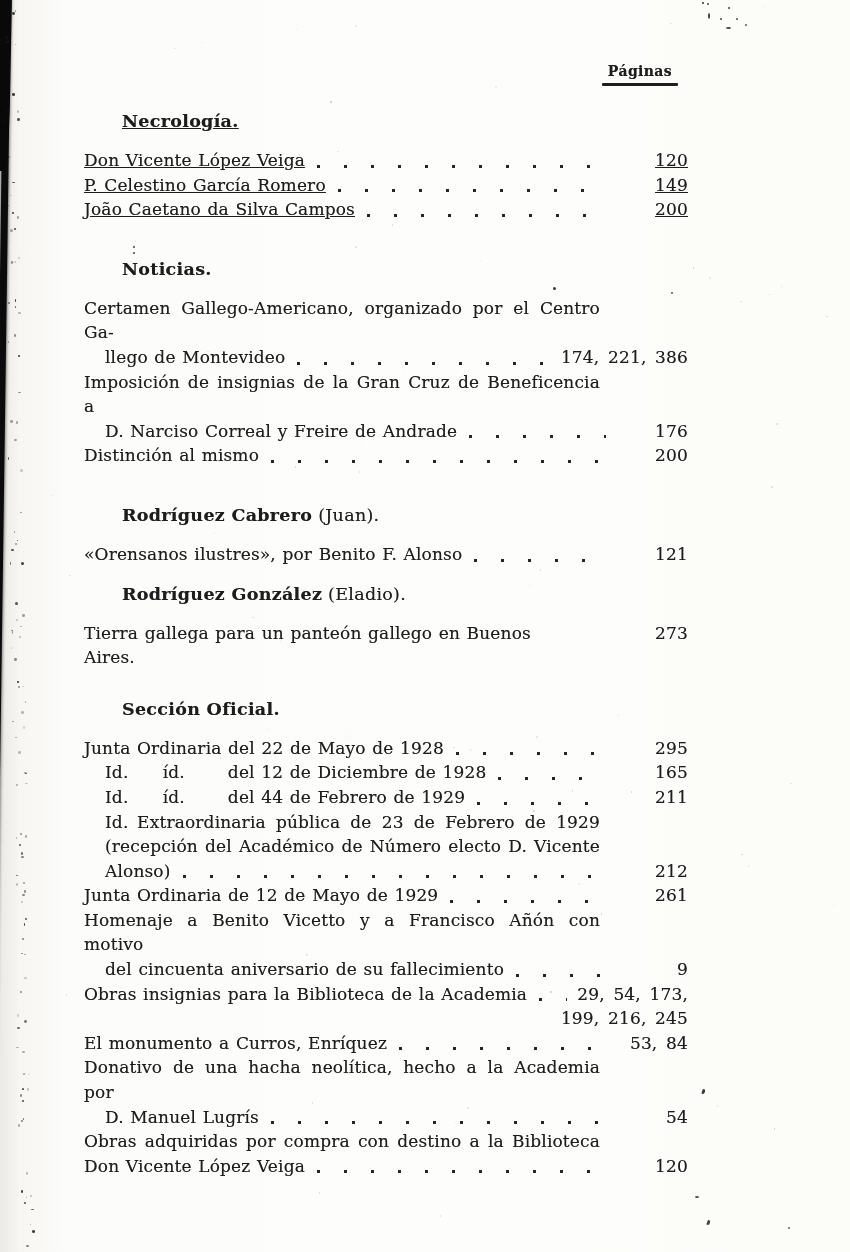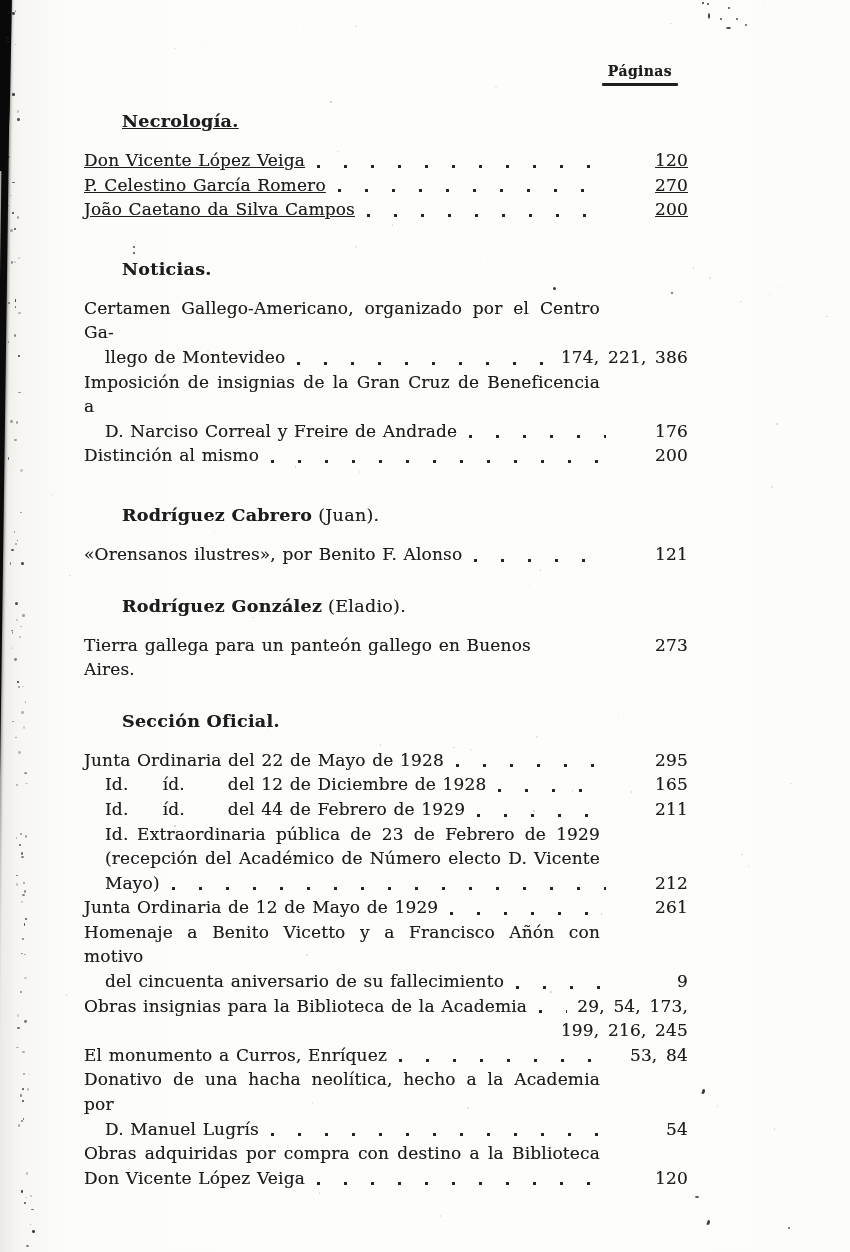--- a/index.html
+++ b/index.html
@@ -39,21 +39,21 @@
 
   
   .toc {
     position: absolute; left: 84px; top: 0;
     width: 604px; padding-top: 110px;
     font-size: 17px;
     text-shadow: 0 0 0.5px rgba(30,30,30,0.5);
   }
   .sec { margin-top: 36px; }
   .sec:first-child { margin-top: 0; text-decoration: underline; }
-  .sec:nth-child(4) { margin-top: 28px; }
+  .sec:nth-child(4) { margin-top: 16px; }
   .sec:nth-child(5) { margin-top: 28px; }
 
   .heading {
     padding-left: 38px;
     font-size: 17.5px; font-weight: bold;
     line-height: 22px; margin-bottom: 16px;
     letter-spacing: 0.3px;
   }
   .heading .hr { font-weight: normal; }
 
@@ -100,21 +100,21 @@
     <div class="lines">
   <div class="tline">
             <span class="text">Don Vicente López Veiga</span>
             <span class="leader"></span>
             <span class="pages">120</span>
           </div>
 
   <div class="tline">
             <span class="text">P. Celestino García Romero</span>
             <span class="leader"></span>
-            <span class="pages">270</span>
+            <span class="pages">149</span>
           </div>
 
   <div class="tline">
             <span class="text">João Caetano da Silva Campos</span>
             <span class="leader"></span>
             <span class="pages">200</span>
           </div>
 </div>
   </section>
 
@@ -194,21 +194,21 @@
 
   <div class="tline i1 fill nodots">
             <span class="text">Id. Extraordinaria pública de 23 de Febrero de 1929</span>
           </div>
 
   <div class="tline i1 fill nodots">
             <span class="text">(recepción del Académico de Número electo D. Vicente</span>
           </div>
 
   <div class="tline i1">
-            <span class="text">Mayo)</span>
+            <span class="text">Alonso)</span>
             <span class="leader"></span>
             <span class="pages">212</span>
           </div>
 
   <div class="tline">
             <span class="text">Junta Ordinaria de 12 de Mayo de 1929</span>
             <span class="leader"></span>
             <span class="pages">261</span>
           </div>
 

